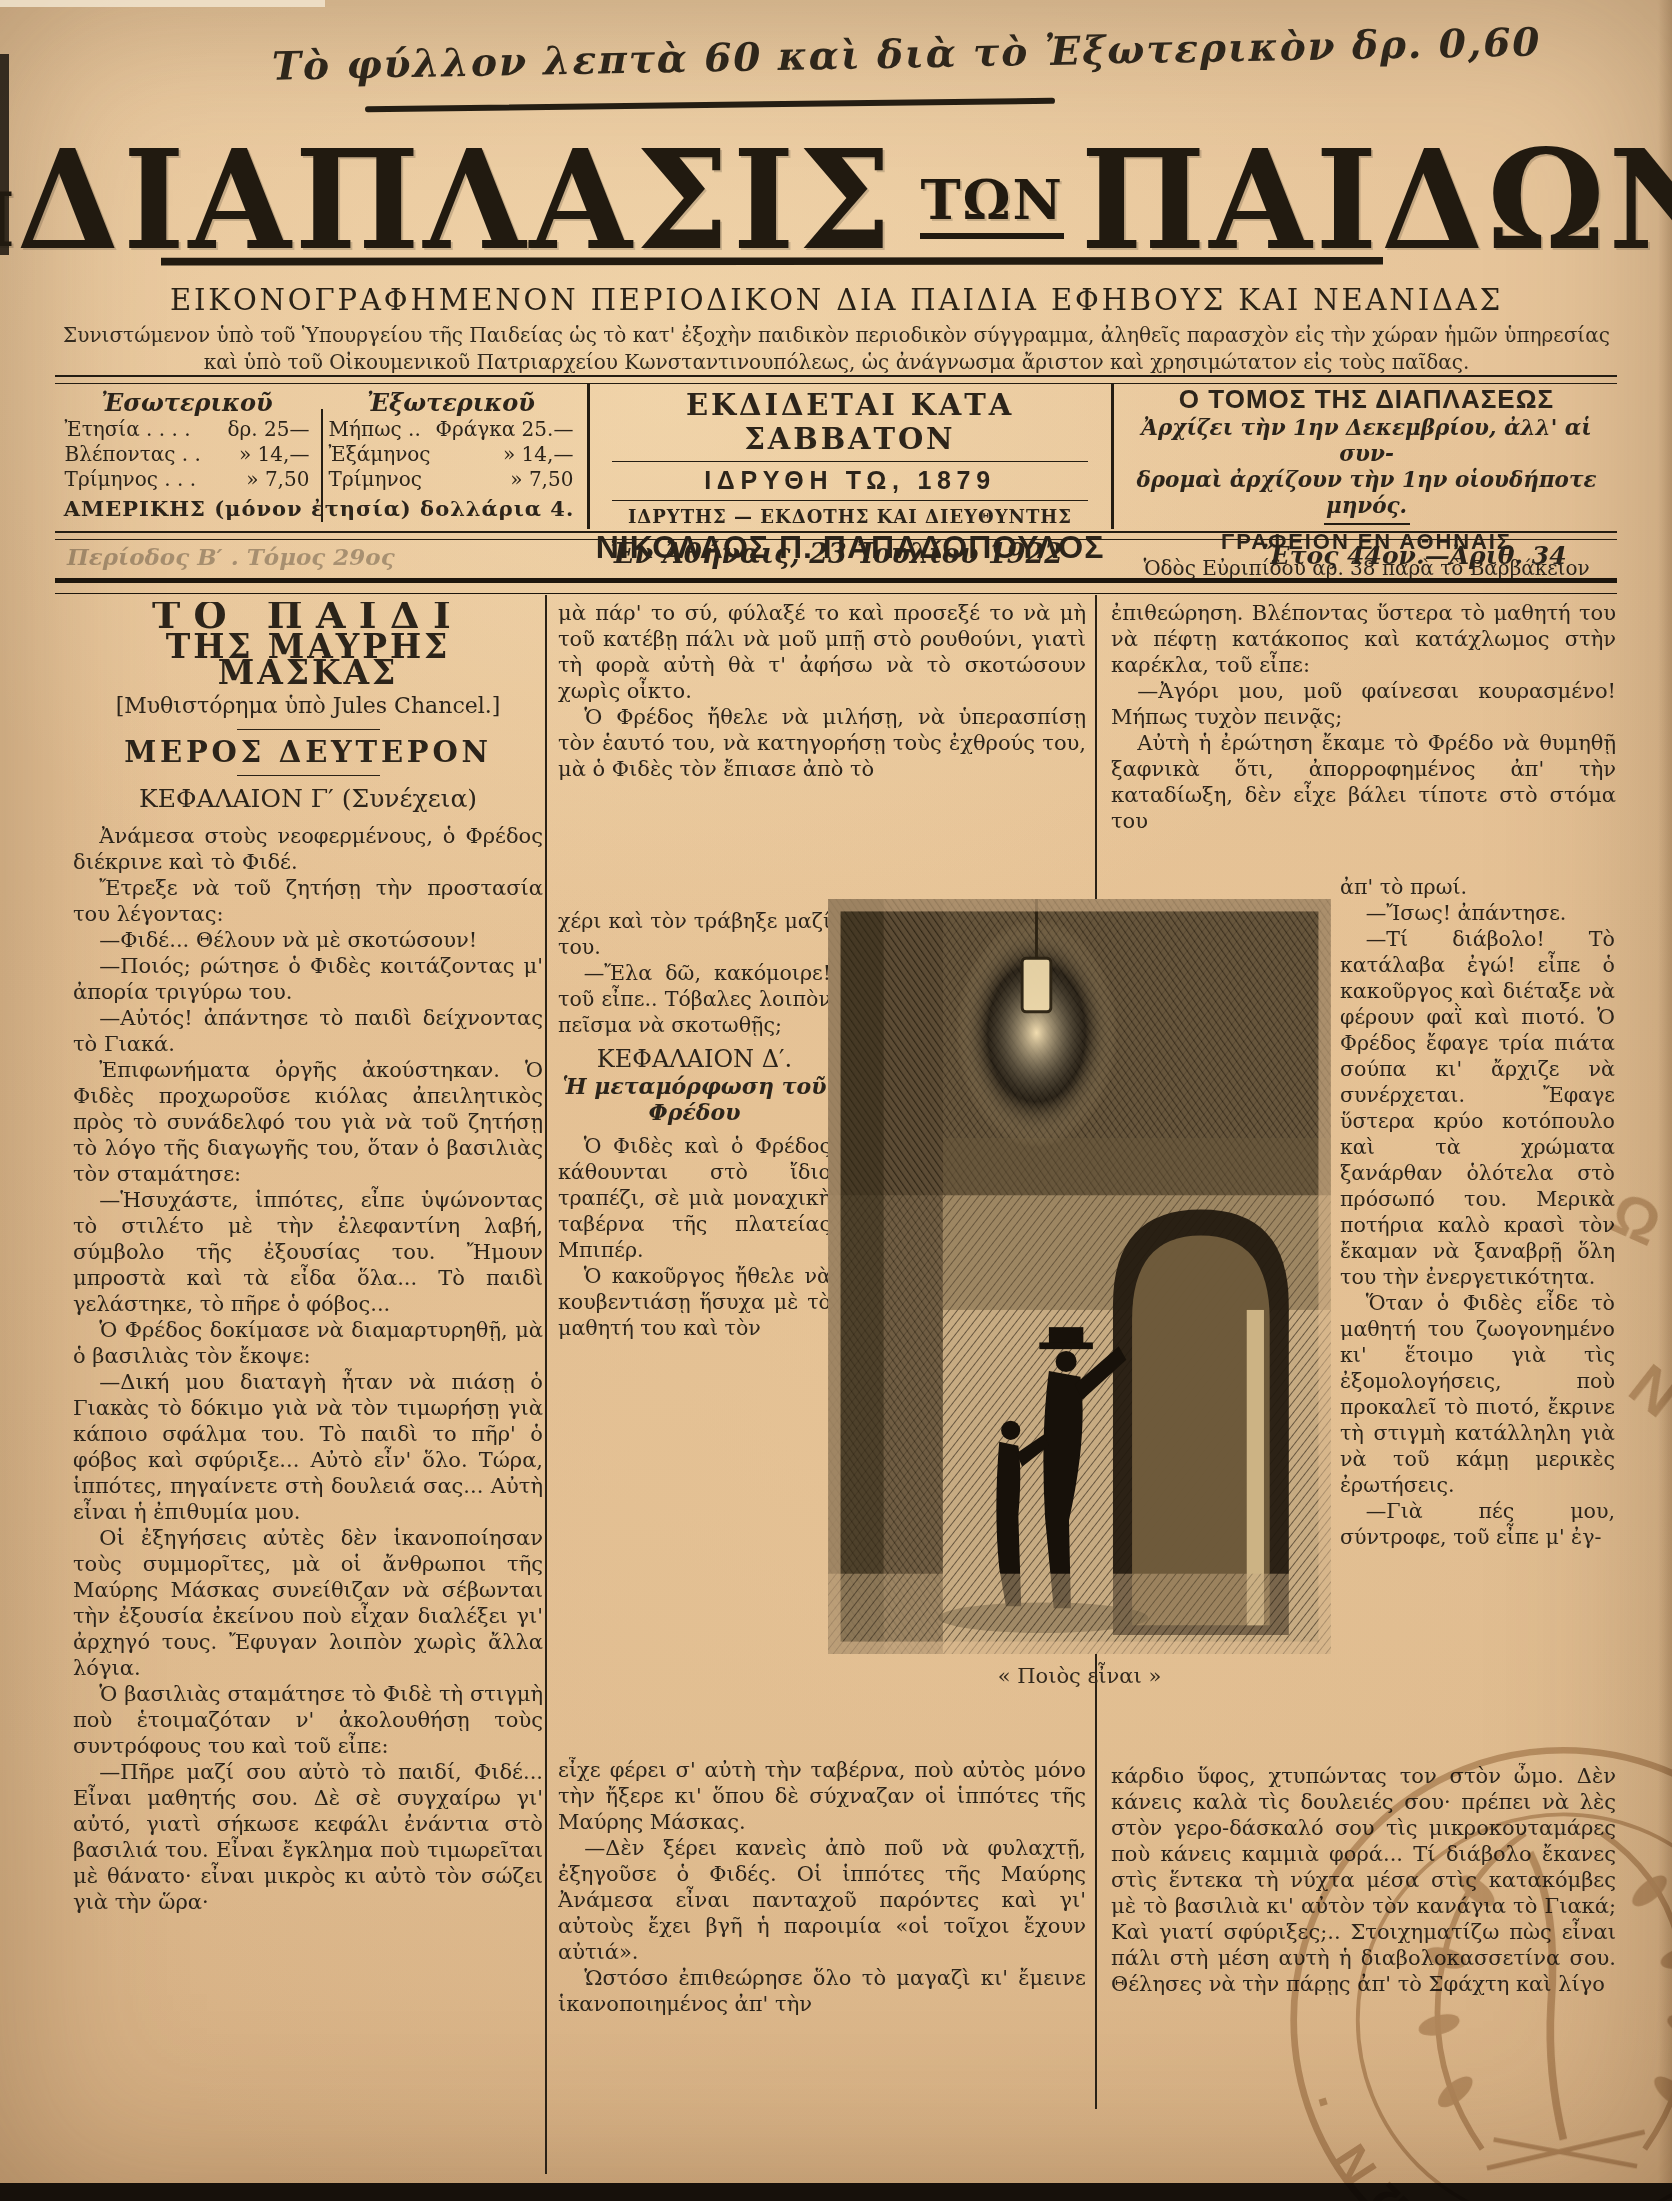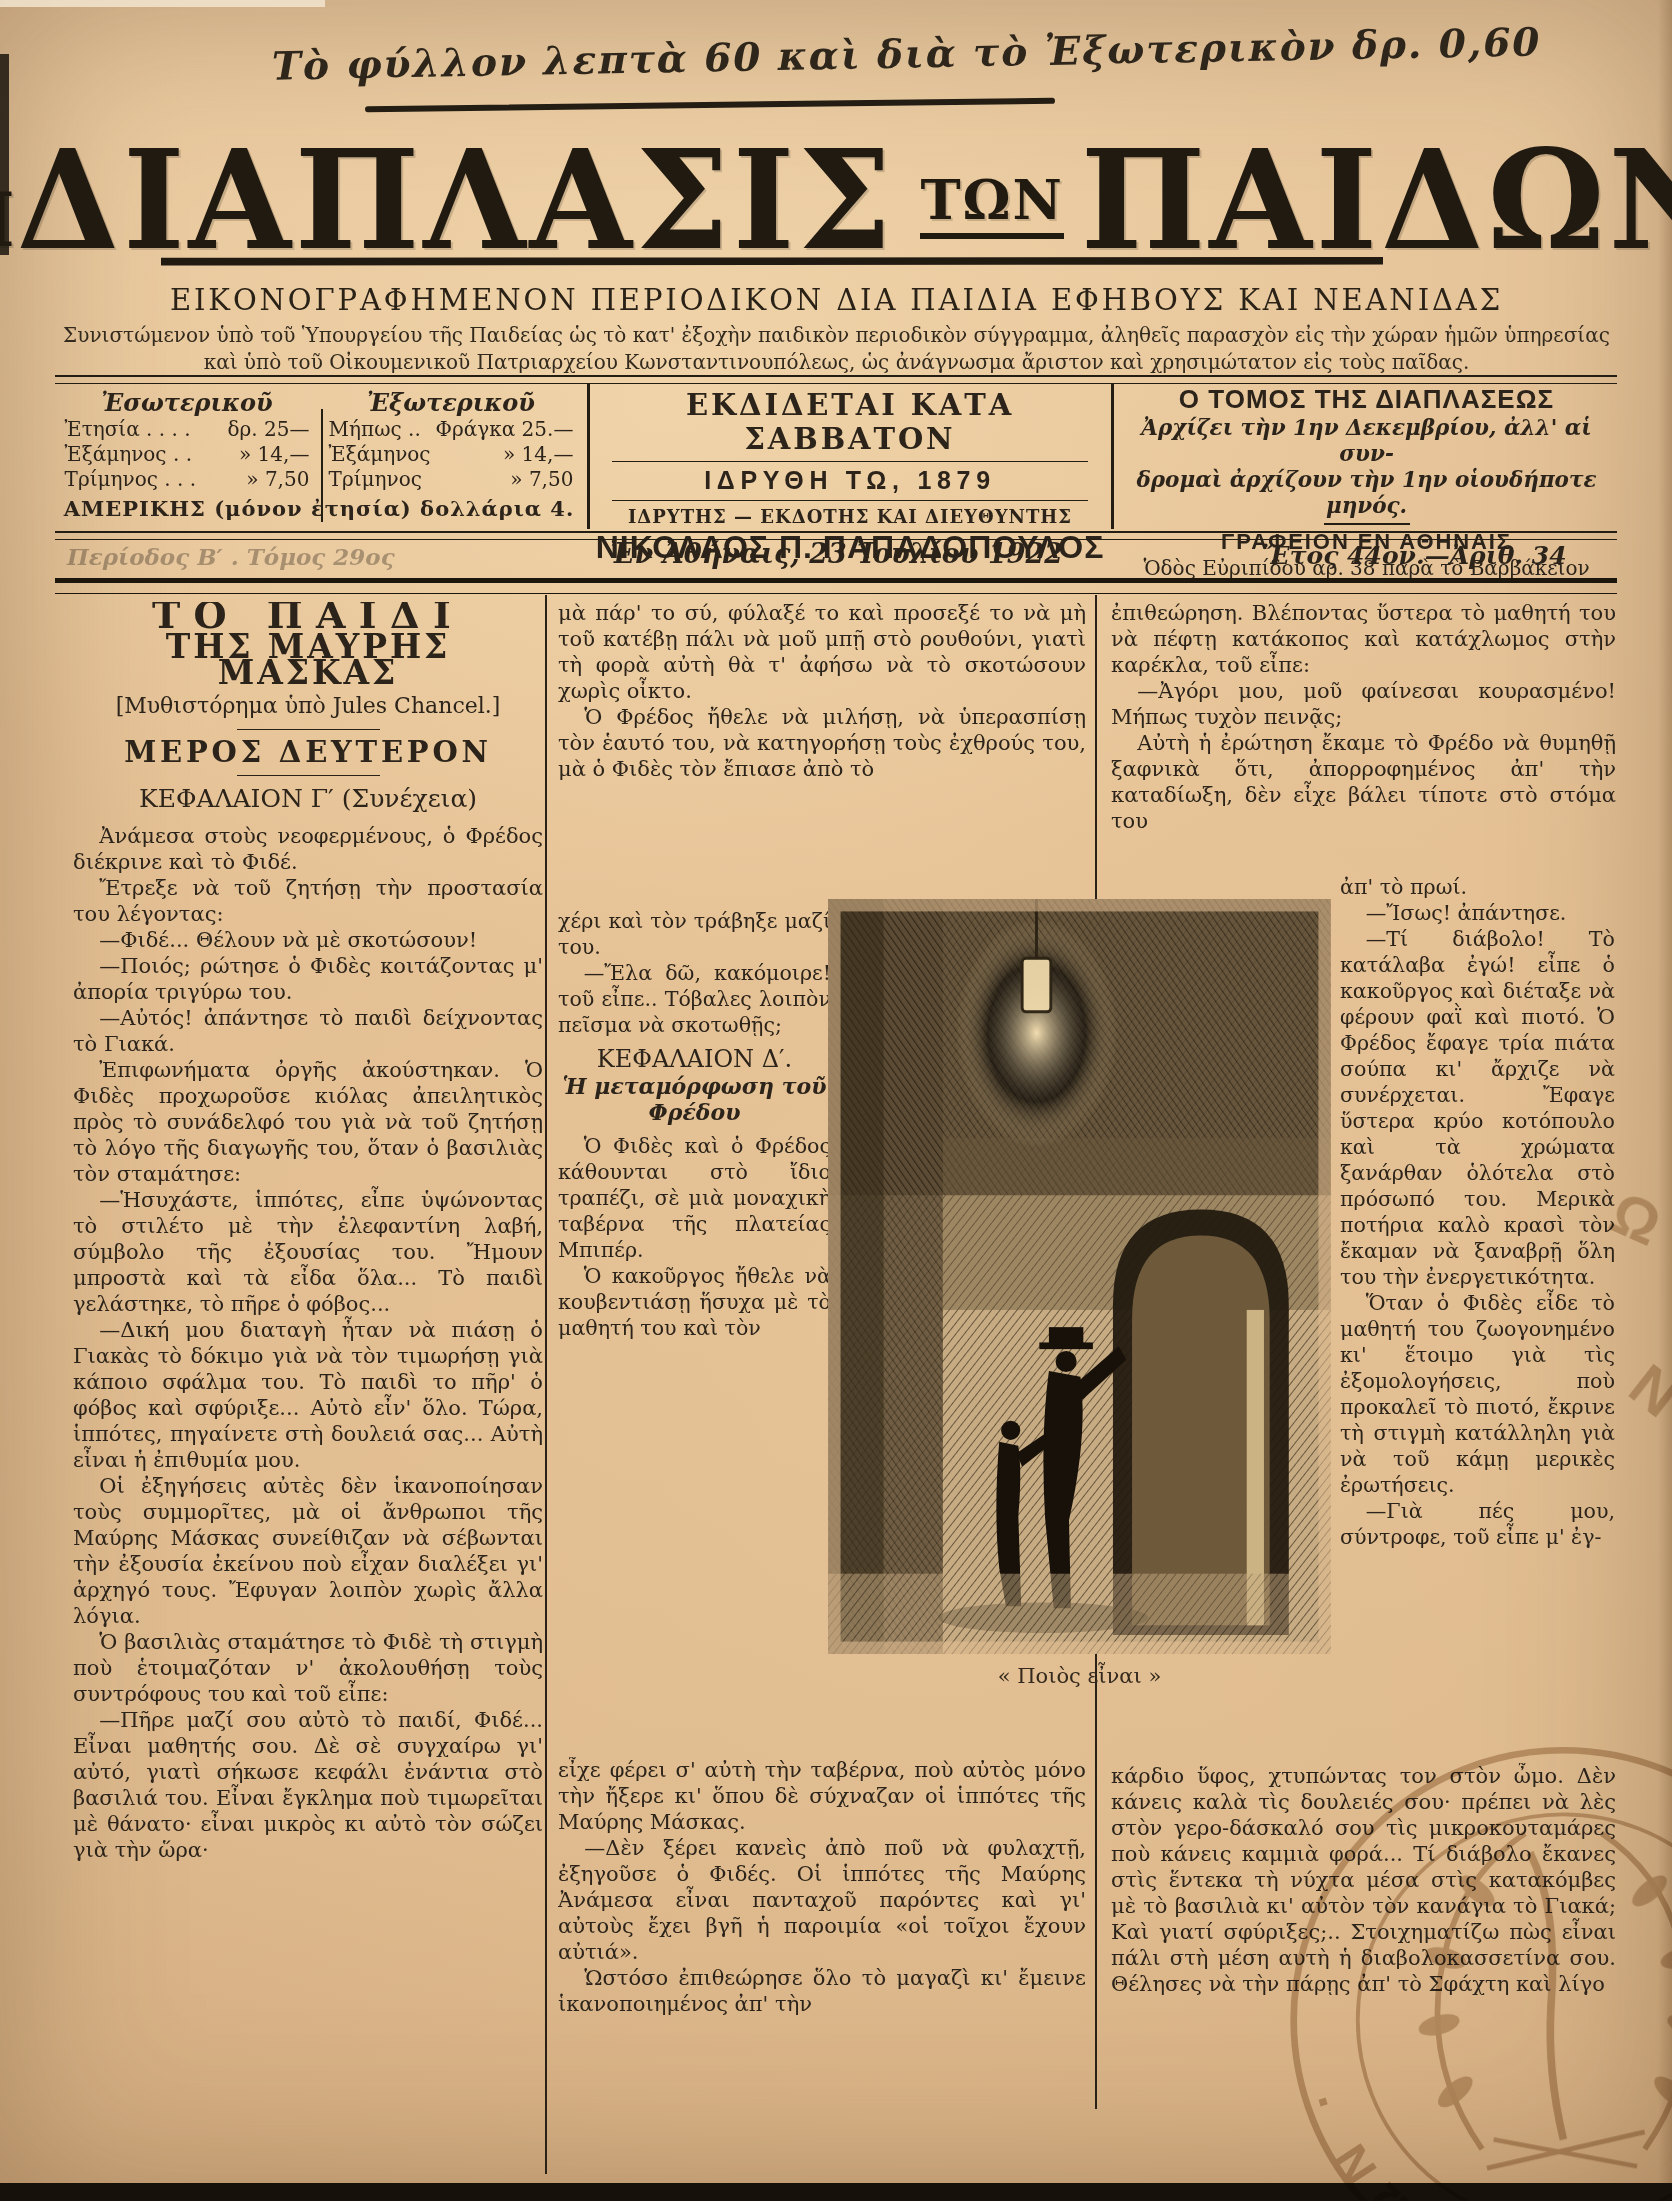--- a/index.html
+++ b/index.html
@@ -123,21 +123,21 @@
 
   <div class="box box-left">
     <div class="bl-cols">
       <div class="bl-col">
         <div class="bl-ch">Ἐσωτερικοῦ</div>
         <div class="bl-row">
             <span>Ἐτησία . . . .</span>
             <span>δρ. 25—</span>
           </div>
         <div class="bl-row">
-            <span>Ἐξάμηνος . .</span>
+            <span>Βλέποντας . .</span>
             <span>» 14,—</span>
           </div>
         <div class="bl-row">
             <span>Τρίμηνος . . .</span>
             <span>» 7,50</span>
           </div>
       </div>
       <div class="bl-col">
         <div class="bl-ch">Ἐξωτερικοῦ</div>
         <div class="bl-row">
@@ -197,20 +197,21 @@
     <div class="srule"></div>
     <p class="a-chap">ΚΕΦΑΛΑΙΟΝ Γ′ (Συνέχεια)</p>
     <div>
         <p class="para">Ἀνάμεσα στοὺς νεοφερμένους, ὁ Φρέδος διέκρινε καὶ τὸ Φιδέ.</p>
         <p class="para">Ἔτρεξε νὰ τοῦ ζητήσῃ τὴν προστασία του λέγοντας:</p>
         <p class="para">—Φιδέ... Θέλουν νὰ μὲ σκοτώσουν!</p>
         <p class="para">—Ποιός; ρώτησε ὁ Φιδὲς κοιτάζοντας μ' ἀπορία τριγύρω του.</p>
         <p class="para">—Αὐτός! ἀπάντησε τὸ παιδὶ δείχνοντας τὸ Γιακά.</p>
         <p class="para">Ἐπιφωνήματα ὀργῆς ἀκούστηκαν. Ὁ Φιδὲς προχωροῦσε κιόλας ἀπειλητικὸς πρὸς τὸ συνάδελφό του γιὰ νὰ τοῦ ζητήσῃ τὸ λόγο τῆς διαγωγῆς του, ὅταν ὁ βασιλιὰς τὸν σταμάτησε:</p>
         <p class="para">—Ἡσυχάστε, ἱππότες, εἶπε ὑψώνοντας τὸ στιλέτο μὲ τὴν ἐλεφαντίνη λαβή, σύμβολο τῆς ἐξουσίας του. Ἤμουν μπροστὰ καὶ τὰ εἶδα ὅλα... Τὸ παιδὶ γελάστηκε, τὸ πῆρε ὁ φόβος...</p>
+        <p class="para">Ὁ Φρέδος δοκίμασε νὰ διαμαρτυρηθῇ, μὰ ὁ βασιλιὰς τὸν ἔκοψε:</p>
         <p class="para">—Δική μου διαταγὴ ἦταν νὰ πιάσῃ ὁ Γιακὰς τὸ δόκιμο γιὰ νὰ τὸν τιμωρήσῃ γιὰ κάποιο σφάλμα του. Τὸ παιδὶ το πῆρ' ὁ φόβος καὶ σφύριξε... Αὐτὸ εἶν' ὅλο. Τώρα, ἱππότες, πηγαίνετε στὴ δουλειά σας... Αὐτὴ εἶναι ἡ ἐπιθυμία μου.</p>
         <p class="para">Οἱ ἐξηγήσεις αὐτὲς δὲν ἱκανοποίησαν τοὺς συμμορῖτες, μὰ οἱ ἄνθρωποι τῆς Μαύρης Μάσκας συνείθιζαν νὰ σέβωνται τὴν ἐξουσία ἐκείνου ποὺ εἶχαν διαλέξει γι' ἀρχηγό τους. Ἔφυγαν λοιπὸν χωρὶς ἄλλα λόγια.</p>
         <p class="para">Ὁ βασιλιὰς σταμάτησε τὸ Φιδὲ τὴ στιγμὴ ποὺ ἑτοιμαζόταν ν' ἀκολουθήσῃ τοὺς συντρόφους του καὶ τοῦ εἶπε:</p>
         <p class="para">—Πῆρε μαζί σου αὐτὸ τὸ παιδί, Φιδέ... Εἶναι μαθητής σου. Δὲ σὲ συγχαίρω γι' αὐτό, γιατὶ σήκωσε κεφάλι ἐνάντια στὸ βασιλιά του. Εἶναι ἔγκλημα ποὺ τιμωρεῖται μὲ θάνατο· εἶναι μικρὸς κι αὐτὸ τὸν σώζει γιὰ τὴν ὥρα·</p>
       </div>
   </div>
 
   <div class="abs tblock c2a">
     <div class="noindent">
         <p class="para">μὰ πάρ' το σύ, φύλαξέ το καὶ προσεξέ το νὰ μὴ τοῦ κατέβῃ πάλι νὰ μοῦ μπῇ στὸ ρουθούνι, γιατὶ τὴ φορὰ αὐτὴ θὰ τ' ἀφήσω νὰ τὸ σκοτώσουν χωρὶς οἶκτο.</p>

